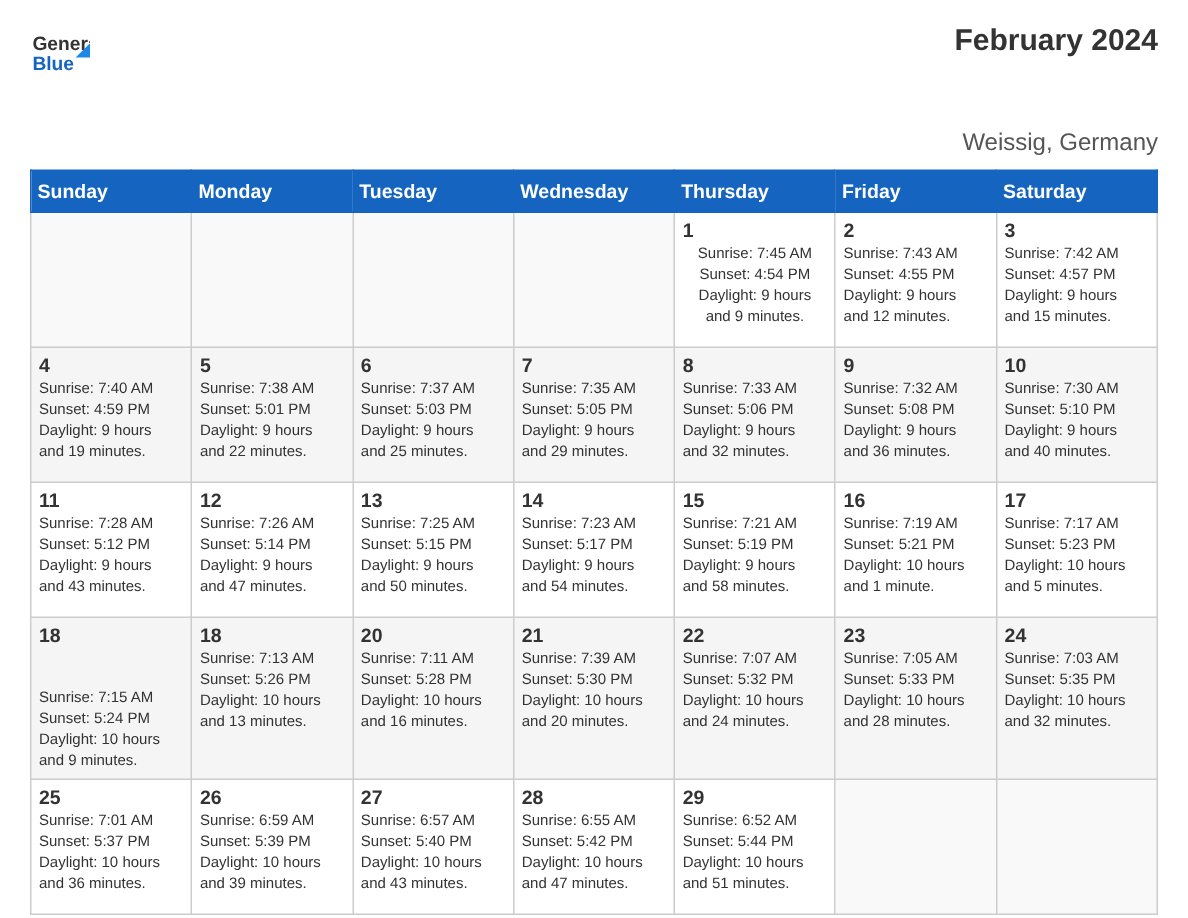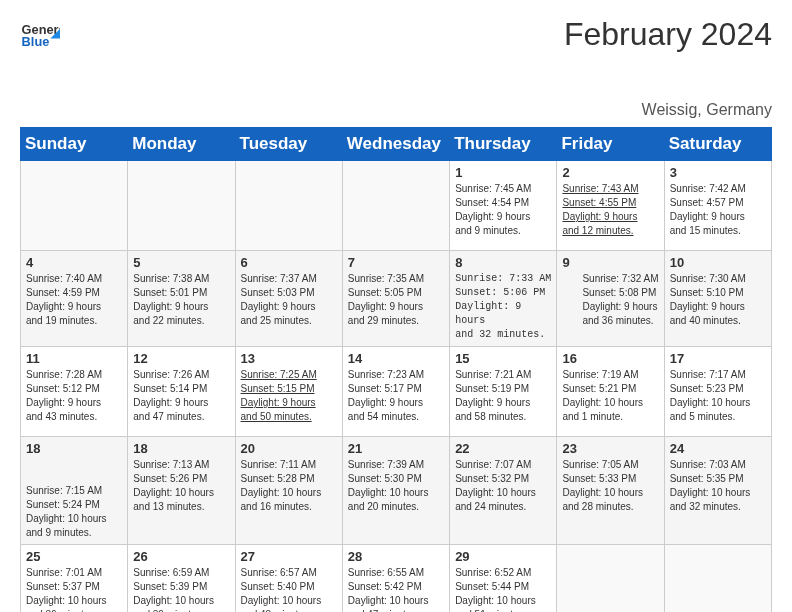--- a/index.html
+++ b/index.html
@@ -13,39 +13,39 @@
     .header {
       display: flex;
       align-items: flex-start;
       justify-content: space-between;
       margin-bottom: 8px;
     }
     .title-block {
       text-align: right;
     }
     .title-block h1 {
-      font-size: 32px;
-      font-weight: normal;
+      font-size: 20px;
+      font-weight: bold;
       color: #333;
     }
     .title-block h2 {
       font-size: 16px;
       font-weight: normal;
       color: #555;
       margin-top: 48px;
     }
     table {
       width: 100%;
       border-collapse: collapse;
       table-layout: fixed;
     }
     thead th {
       background: #1565c0;
       color: #fff;
-      font-size: 17px;
+      font-size: 13px;
       font-weight: bold;
       padding: 6px 4px;
       text-align: left;
       border: 1px solid #1565c0;
     }
     tbody td {
       border: 1px solid #ccc;
       vertical-align: top;
       padding: 4px 5px;
       font-size: 10.5px;
@@ -111,28 +111,28 @@
       </tr>
   </thead>
   <tbody id="calendar-body">
   <tr>
         <td class="empty"></td>
         <td class="empty"></td>
         <td class="empty"></td>
         <td class="empty"></td>
         <td>
           <span class="day-num">1</span>
-          <div class="cell-text" style="white-space: pre-line;">Sunrise: 7:45 AM
+          <div class="cell-text" style="white-space: pre-line; text-align: center;">Sunrise: 7:45 AM
 Sunset: 4:54 PM
 Daylight: 9 hours
 and 9 minutes.</div>
         </td>
         <td>
           <span class="day-num">2</span>
-          <div class="cell-text" style="white-space: pre-line; text-decoration: underline;">Sunrise: 7:43 AM
+          <div class="cell-text" style="white-space: pre-line;">Sunrise: 7:43 AM
 Sunset: 4:55 PM
 Daylight: 9 hours
 and 12 minutes.</div>
         </td>
         <td>
           <span class="day-num">3</span>
           <div class="cell-text" style="white-space: pre-line;">Sunrise: 7:42 AM
 Sunset: 4:57 PM
 Daylight: 9 hours
 and 15 minutes.</div>
@@ -162,28 +162,28 @@
         </td>
         <td>
           <span class="day-num">7</span>
           <div class="cell-text" style="white-space: pre-line;">Sunrise: 7:35 AM
 Sunset: 5:05 PM
 Daylight: 9 hours
 and 29 minutes.</div>
         </td>
         <td>
           <span class="day-num">8</span>
-          <div class="cell-text" style="white-space: pre-line; font-family: Liberation Mono, monospace;">Sunrise: 7:33 AM
+          <div class="cell-text" style="white-space: pre-line;">Sunrise: 7:33 AM
 Sunset: 5:06 PM
 Daylight: 9 hours
 and 32 minutes.</div>
         </td>
         <td>
           <span class="day-num">9</span>
-          <div class="cell-text" style="white-space: pre-line; margin-left: 20px;">Sunrise: 7:32 AM
+          <div class="cell-text" style="white-space: pre-line;">Sunrise: 7:32 AM
 Sunset: 5:08 PM
 Daylight: 9 hours
 and 36 minutes.</div>
         </td>
         <td>
           <span class="day-num">10</span>
           <div class="cell-text" style="white-space: pre-line;">Sunrise: 7:30 AM
 Sunset: 5:10 PM
 Daylight: 9 hours
 and 40 minutes.</div>
@@ -199,21 +199,21 @@
         </td>
         <td>
           <span class="day-num">12</span>
           <div class="cell-text" style="white-space: pre-line;">Sunrise: 7:26 AM
 Sunset: 5:14 PM
 Daylight: 9 hours
 and 47 minutes.</div>
         </td>
         <td>
           <span class="day-num">13</span>
-          <div class="cell-text" style="white-space: pre-line; text-decoration: underline;">Sunrise: 7:25 AM
+          <div class="cell-text" style="white-space: pre-line;">Sunrise: 7:25 AM
 Sunset: 5:15 PM
 Daylight: 9 hours
 and 50 minutes.</div>
         </td>
         <td>
           <span class="day-num">14</span>
           <div class="cell-text" style="white-space: pre-line;">Sunrise: 7:23 AM
 Sunset: 5:17 PM
 Daylight: 9 hours
 and 54 minutes.</div>

